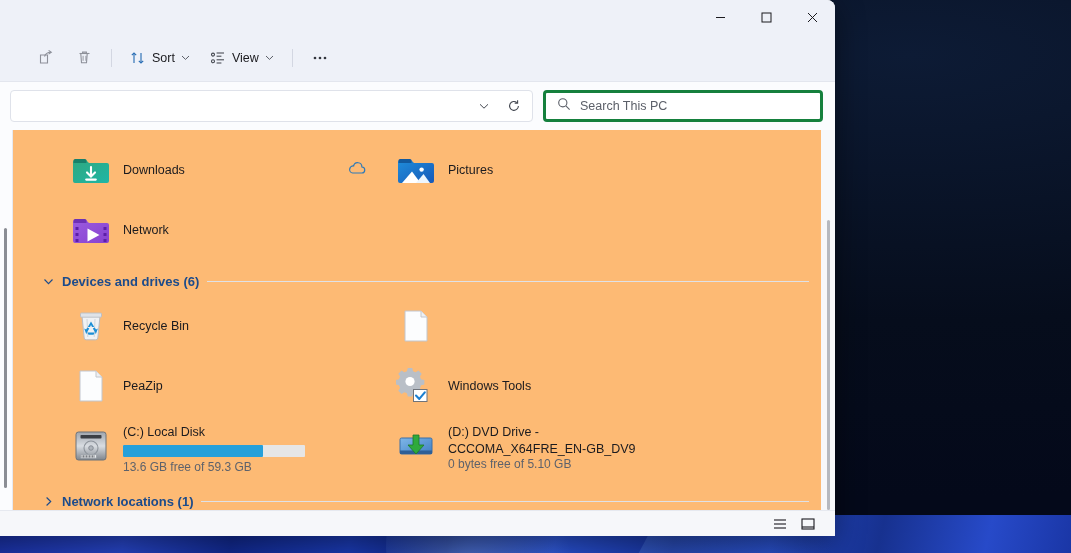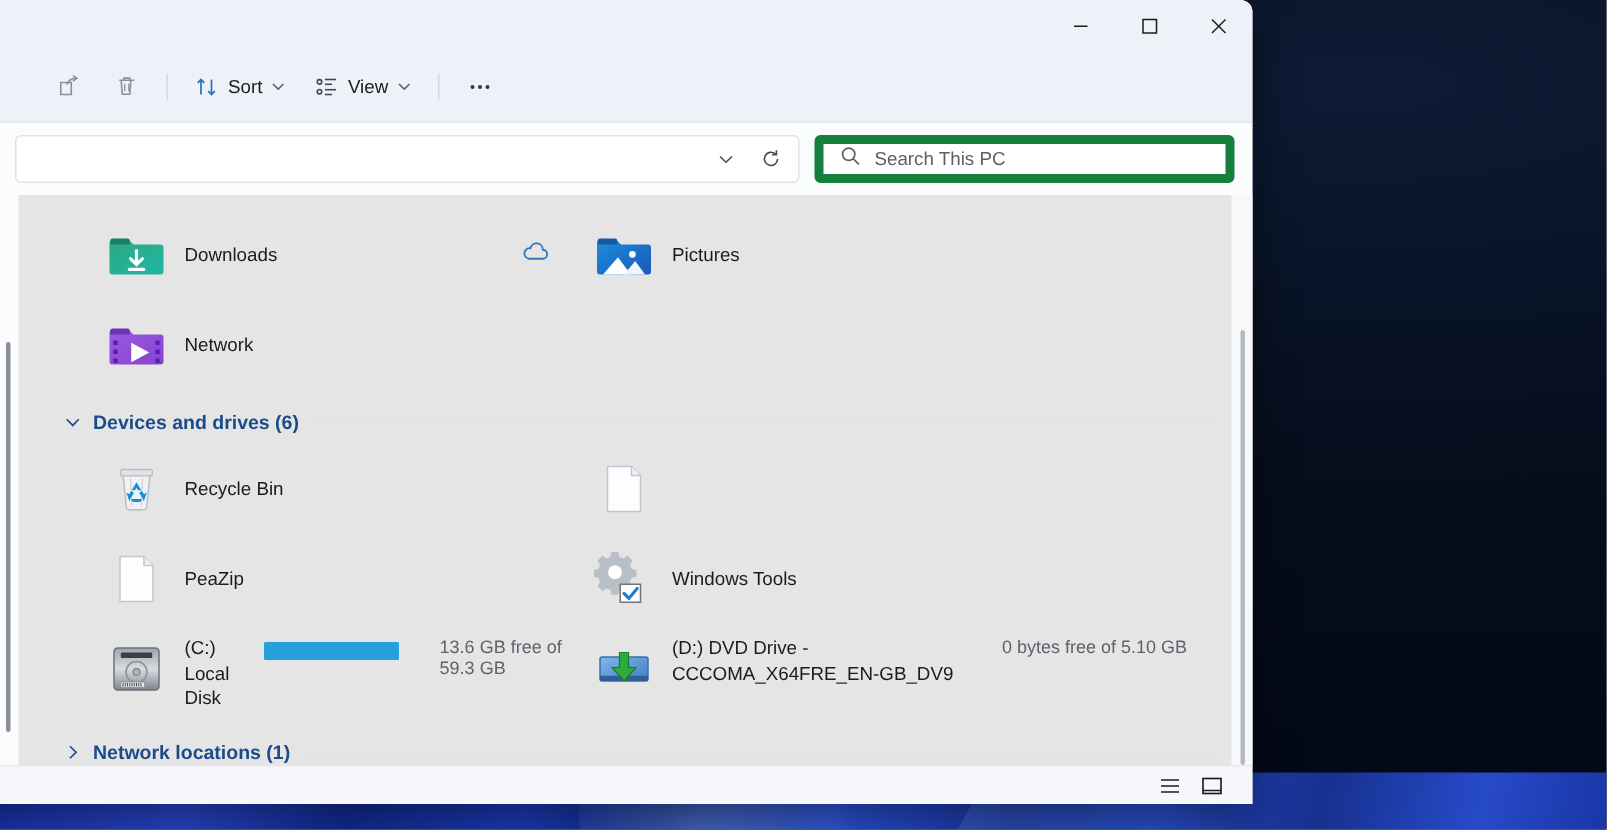--- a/index.html
+++ b/index.html
@@ -94,21 +94,21 @@
     display: flex; align-items: center; justify-content: flex-end;
     padding-right: 4px; gap: 2px; min-width: 0;
   }
   .addr-icon-btn {
     width: 28px; height: 26px; border-radius: 3px;
     display: flex; align-items: center; justify-content: center;
     color: #444851;
   }
   .searchbox {
     flex: 0 0 280px; height: 32px;
-    background: #fff; border: 6px solid #15803d; border-radius: 4px;
+    background: #fff; border: 3px solid #15803d; border-radius: 4px;
     display: flex; align-items: center; gap: 9px; padding: 0 11px;
   }
   .search-ph { font-size: 12.5px; color: #5c6069; }
 
   
   .body {
     flex: 1 1 auto; display: flex; min-height: 0;
     background: #ffffff;
   }
   .navpane {
@@ -119,21 +119,21 @@
     width: 14px; display: flex; justify-content: center; padding-top: 6px;
   }
   .nav-thumb {
     width: 3px; height: 260px; background: #8a8d94; border-radius: 2px;
     margin-top: 92px;
   }
   .nav-splitter { width: 1px; background: #e6e9f0; }
 
   .content {
     flex: 1 1 auto; position: relative; overflow: hidden;
-    background: #e5e5e5; padding-top: 10px;
+    background: #fdba74; padding-top: 10px;
   }
   .content-scroll {
     position: absolute; right: 0; top: 0; bottom: 0; width: 14px;
     background: #f7f8fa; display: flex; justify-content: center; padding-top: 90px;
   }
   .content-thumb {
     width: 3px; height: 290px; background: #b6b9bf; border-radius: 2px;
   }
 
   
@@ -153,21 +153,21 @@
   }
   .item-sub { font-size: 12px; color: #5e626b; margin-top: 0; }
   .cloud-badge {
     position: absolute; left: -28px; top: 50%; transform: translateY(-50%);
     color: #2e7ab8;
   }
 
   
   .drive { height: 64px; align-items: flex-start; padding-top: 8px; }
   .drive .item-icon { margin-top: 2px; }
-  .drive-info { display: flex; }
+  .drive-info { display: flex; flex-direction: column; }
   .bar-track {
     width: 182px; height: 12px; background: #e6e6e6;
     margin: 4px 0 3px 0; border-radius: 1px;
   }
   .bar-fill { height: 100%; background: #26a0da; border-radius: 1px; }
 
   
   .group {
     display: flex; align-items: center; gap: 8px;
     padding-left: 30px; padding-right: 26px;

